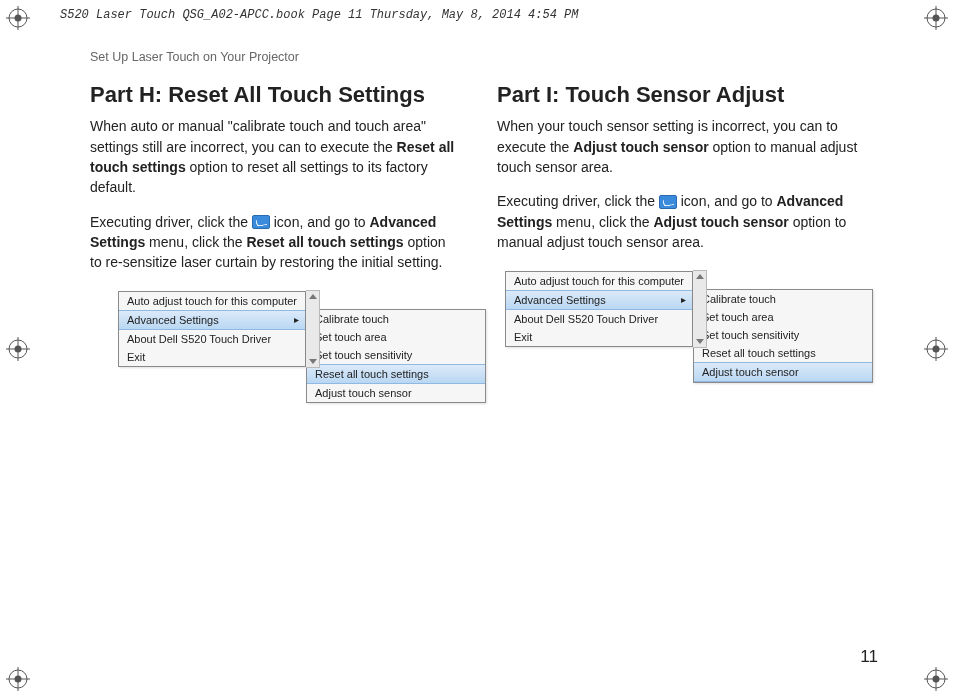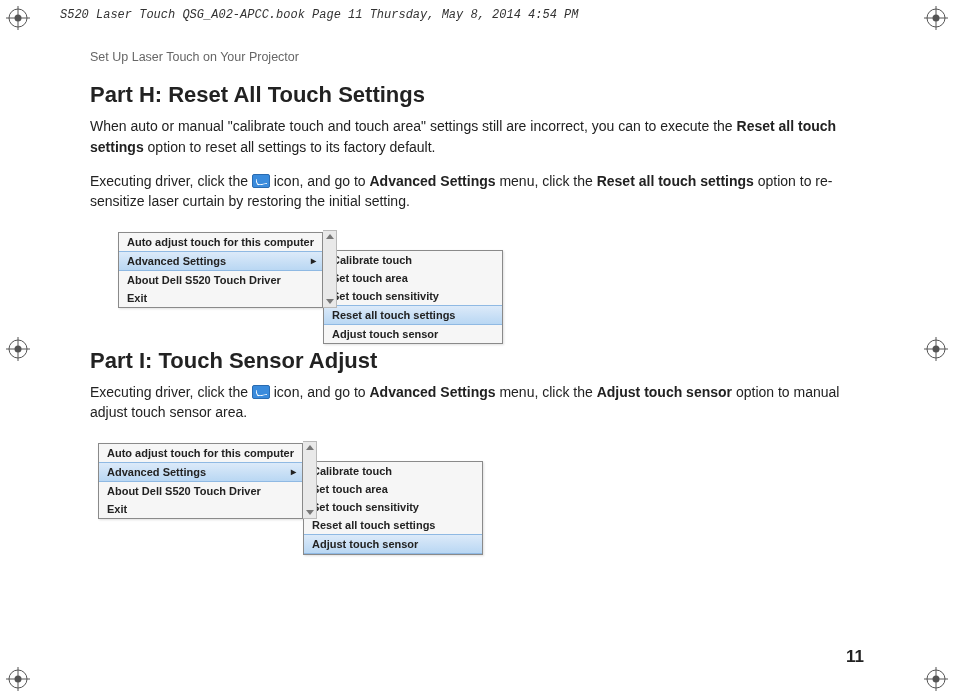--- a/index.html
+++ b/index.html
@@ -12,35 +12,35 @@
   .reg.tr { right: 6px; top: 6px; }
   .reg.bl { left: 6px; bottom: 6px; }
   .reg.br { right: 6px; bottom: 6px; }
   .reg.ml { left: 6px; top: 50%; transform: translateY(-50%); }
   .reg.mr { right: 6px; top: 50%; transform: translateY(-50%); }
 
   .bookline { position: absolute; top: 8px; left: 60px; font-family: "Courier New", monospace; font-size: 12px; color:#333;font-style:italic; }
 
   .page { position: absolute; top: 50px; left: 90px; right: 90px; bottom: 70px; }
   .header-text { text-align: left; font-size: 12.5px; color: #666; margin-bottom: 18px; }
-  .pageno { position: absolute; right: 90px; bottom: 30px; font-weight: 700; font-size: 17px; }
+  .pageno { position: absolute; right: 76px; bottom: 30px; font-weight: 400; font-size: 17px; }
 
-  .cols { display: flex; gap: 40px; flex-direction: column; }
+  .cols { display: flex; gap: 40px; }
   .col { flex: 1 1 0; }
 
   h2.part-title { font-size: 22px; font-weight: 700; margin-bottom: 8px; line-height: 1.2; }
   p.body { font-size: 14px; line-height: 1.45; margin-bottom: 14px; }
   .body b { font-weight: 700; }
 
   .icon-inline { display: inline-block; vertical-align: middle; width: 18px; height: 14px; background:#3a8bdc; border:1px solid #2a6bb0; border-radius:2px; position: relative; top:-1px; }
   .icon-inline::after{ content:""; position:absolute; left:3px; top:3px; width:10px; height:6px; border:1.5px solid #fff; border-top:none; border-right:none; border-radius:0 0 0 4px; transform:rotate(-10deg); }
 
   
   .menu-shot { margin: 4px 0 0 28px; display: inline-block; }
-  .menu-row { display: flex; align-items: flex-end; font-weight: bold; }
+  .menu-row { display: flex; align-items: center; }
   .menu-box { border: 1px solid #8a8a8a; background:#f6f6f6; font-size: 11px; min-width: 180px; box-shadow: 1px 1px 2px rgba(0,0,0,.12); }
   .menu-box .item { padding: 3px 8px 3px 8px; border-bottom: 0; white-space: nowrap; position:relative; font-family: Tahoma, Arial, sans-serif; }
   .menu-box .item.hl { background: linear-gradient(#dceaf9,#b9d7f3); border-top:1px solid #8fb9e3; border-bottom:1px solid #8fb9e3; }
   .menu-box .item .arrow { position:absolute; right:6px; top:3px; font-size:10px; }
   .scrollhint { width: 14px; background:#e9e9e9; border:1px solid #b9b9b9; border-left:none; position:relative; }
   .scrollhint::before{content:"";position:absolute;top:3px;left:3px;width:0;height:0;border-left:4px solid transparent;border-right:4px solid transparent;border-bottom:5px solid #777;}
   .scrollhint::after{content:"";position:absolute;bottom:3px;left:3px;width:0;height:0;border-left:4px solid transparent;border-right:4px solid transparent;border-top:5px solid #777;}
 
   .submenu-wrap { position: relative; }
   .submenu-abs { position: absolute; left: 100%; top: 18px; }
@@ -139,20 +139,23 @@
             </div>
           </div>
           <div class="scrollhint" style="height:78px;"></div>
         </div>
       </div>
     </div>
 
     <div class="col">
       <h2 class="part-title">Part I: Touch Sensor Adjust</h2>
 
+      <p class="body">
+        <span>When your touch sensor setting is incorrect, you can to execute the </span><b>Adjust touch sensor</b><span> option to manual adjust touch sensor area.</span>
+      </p>
 
       <p class="body">
         <span>Executing driver, click the </span><span class="icon-inline"></span><span> icon, and go to </span><b>Advanced Settings</b><span> menu, click the </span><b>Adjust touch sensor</b><span> option to manual adjust touch sensor area.</span>
       </p>
 
       
       <div class="menu-shot" style="margin-left:8px;">
         <div class="menu-row">
           <div class="submenu-wrap">
             <div class="menu-box">

